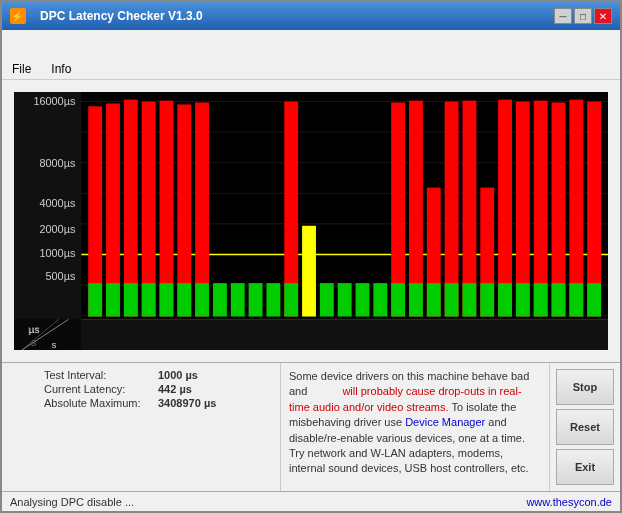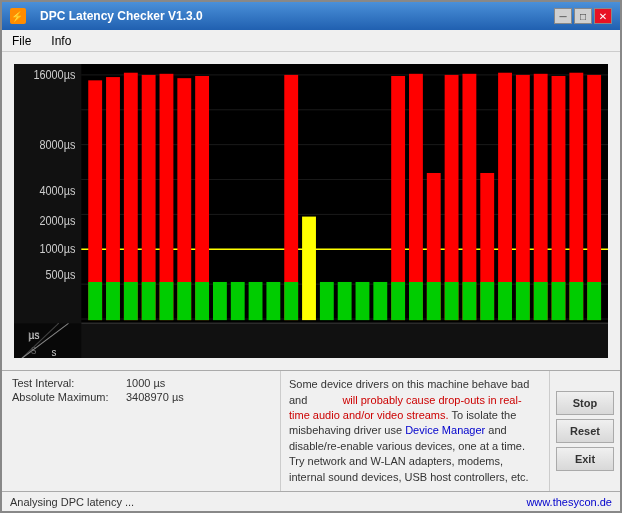--- a/index.html
+++ b/index.html
@@ -68,20 +68,21 @@
     .title-btn.close { background: #e81123; color: white; }
     .menu-bar {
       background: #f0f0f0;
       padding: 2px 4px;
       display: flex;
       gap: 8px;
       border-bottom: 1px solid #ccc;
       flex-shrink: 0;
       height: 22px;
       align-items: center;
+      margin-top: 28px;
     }
     .menu-item {
       padding: 2px 6px;
       cursor: pointer;
       font-size: 12px;
     }
     .chart-area {
       background: #7dd3fc;
       flex: 1;
       position: relative;
@@ -95,34 +96,35 @@
       background: #f0f0f0;
       border-top: 1px solid #aaa;
       flex-shrink: 0;
     }
     .info-panel {
       flex: 1;
       padding: 6px 10px;
       display: flex;
       flex-direction: column;
       gap: 2px;
+      margin-left: 32px;
     }
     .info-row {
       display: flex;
       align-items: center;
       gap: 4px;
     }
     .info-label {
       width: 110px;
       font-size: 11px;
       color: #333;
     }
     .info-value {
       font-size: 11px;
-      font-weight: normal;
+      font-weight: bold;
       color: #333;
     }
     .message-panel {
       width: 270px;
       padding: 6px 8px;
       font-size: 11px;
       color: #333;
       line-height: 1.4;
       border-left: 1px solid #ccc;
       border-right: 1px solid #ccc;
@@ -133,21 +135,21 @@
       display: flex;
       flex-direction: column;
       padding: 6px;
       gap: 4px;
       justify-content: center;
       align-items: center;
       width: 70px;
     }
     .action-btn {
       width: 58px;
-      height: 24px;
+      height: 36px;
       background: linear-gradient(to bottom, #f0f0f0, #d8d8d8);
       border: 1px solid #aaa;
       cursor: pointer;
       font-size: 11px;
       font-weight: bold;
       color: #333;
       display: flex;
       align-items: center;
       justify-content: center;
     }
@@ -320,33 +322,37 @@
   </div>
 
   <div class="bottom-panel">
 
     <div class="info-panel">
       <div class="info-row">
         <span class="info-label">Test Interval:</span>
         <span class="info-value">1000 µs</span>
       </div>
       <div class="info-row">
+        <span class="info-label">Current Latency:</span>
+        <span class="info-value">442 µs</span>
+      </div>
+      <div class="info-row">
         <span class="info-label">Absolute Maximum:</span>
         <span class="info-value">3408970 µs</span>
       </div>
     </div>
 
     <div class="message-panel">
       Some device drivers on this machine behave bad and <span class="highlight-red">will probably cause drop-outs in real-time audio and/or video streams.</span> To isolate the misbehaving driver use <span class="highlight-blue">Device Manager</span> and disable/re-enable various devices, one at a time. Try network and W-LAN adapters, modems, internal sound devices, USB host controllers, etc.
     </div>
 
     <div class="buttons-panel">
       <button class="action-btn">Stop</button>
       <button class="action-btn">Reset</button>
       <button class="action-btn">Exit</button>
     </div>
   </div>
 
   <div class="status-bar">
-    <span class="status-text">Analysing DPC latency ...</span>
+    <span class="status-text">Analysing DPC disable ...</span>
     <span class="status-link">www.thesycon.de</span>
   </div>
 </div>
 
 </body></html>

